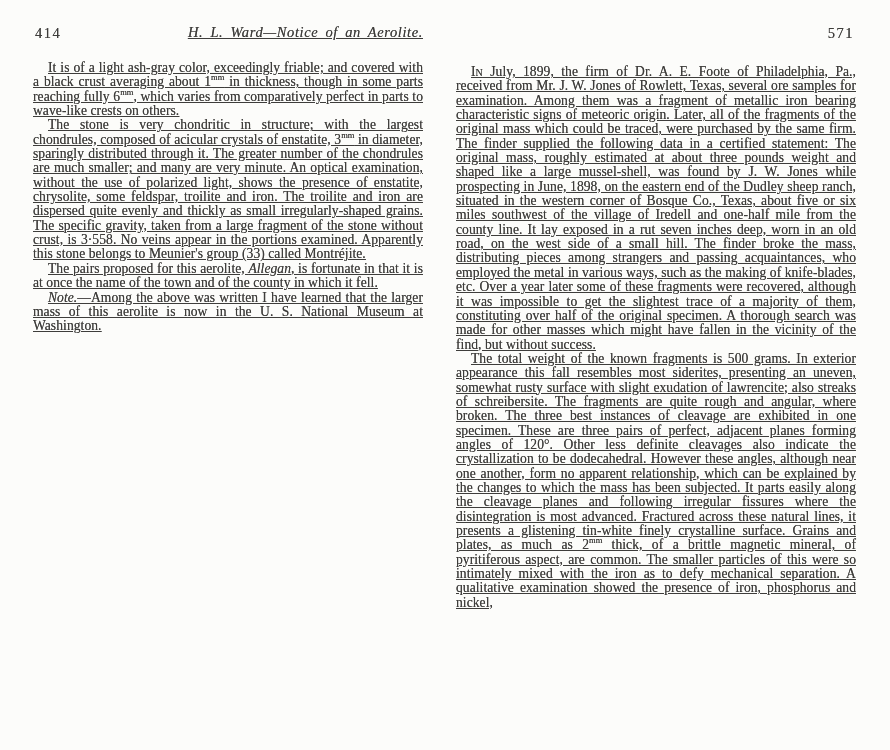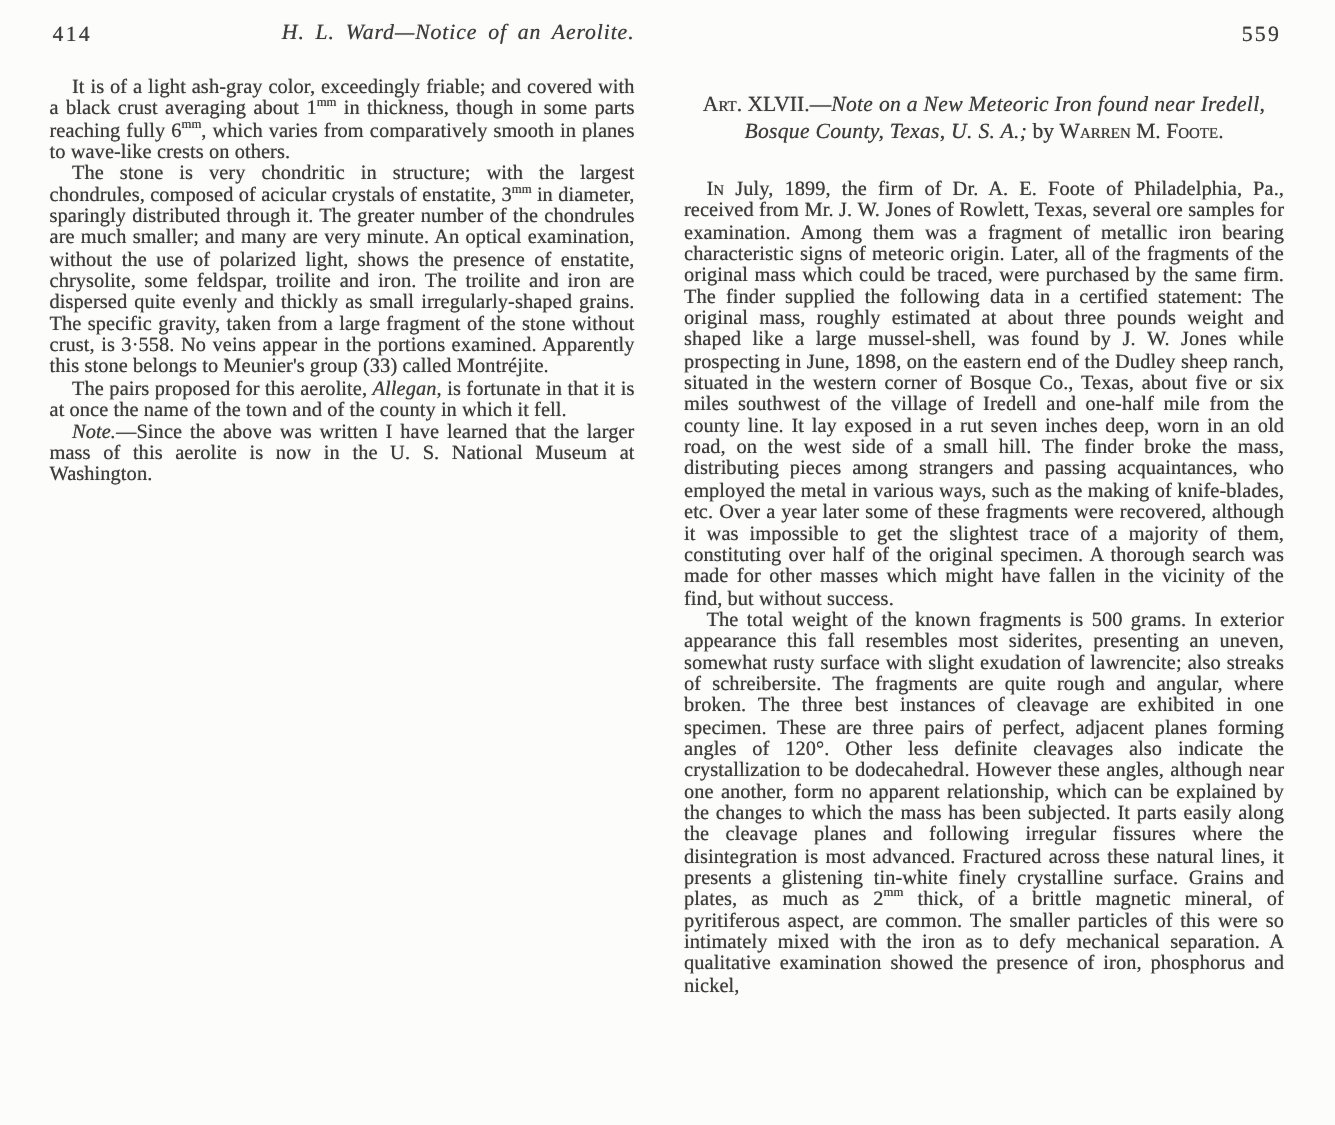--- a/index.html
+++ b/index.html
@@ -6,21 +6,21 @@
   .scan {
     position: relative;
     width: 890px;
     height: 750px;
     background: var(--paper, #fcfcfa);
     overflow: hidden;
     font-family: "Liberation Serif", "DejaVu Serif", serif;
     color: var(--ink, #3e3d3b);
     text-shadow: 0 0 0.5px rgba(62,61,59,0.8);
   }
-  .page-col { position: absolute; top: 14px; }
+  .page-col { position: absolute; top: 24px; text-decoration: underline; }
   #left-col  { left: 33px;  width: 390px; }
   #right-col { left: 456px; width: 400px; }
 
   .page-header { position: relative; height: 19px; font-size: 14.5px; }
   .page-num { position: absolute; top: 1px; letter-spacing: 1.5px; font-style: normal; }
   #left-col  .page-num { left: 2px; }
   #right-col .page-num { right: 2px; }
   .running-title {
     display: block;
     text-align: right;
@@ -56,31 +56,30 @@
 <body>
 
 <div class="scan">
 
   <div class="page-col" id="left-col">
     <div class="page-header">
       <span class="page-num">414</span>
       <span class="running-title">H. L. Ward—Notice of an Aerolite.</span>
     </div>
     <div class="body-text">
-        <p class="para indent"><span>It is of a light ash-gray color, exceedingly friable; and covered with a black crust averaging about 1</span><sup>mm</sup><span> in thickness, though in some parts reaching fully 6</span><sup>mm</sup><span>, which varies from comparatively smooth in planes to wave-like crests on others.</span></p>
+        <p class="para indent"><span>It is of a light ash-gray color, exceedingly friable; and covered with a black crust averaging about 1</span><sup>mm</sup><span> in thickness, though in some parts reaching fully 6</span><sup>mm</sup><span>, which varies from comparatively perfect in parts to wave-like crests on others.</span></p>
         <p class="para indent"><span>The stone is very chondritic in structure; with the largest chondrules, composed of acicular crystals of enstatite, 3</span><sup>mm</sup><span> in diameter, sparingly distributed through it. The greater number of the chondrules are much smaller; and many are very minute. An optical examination, without the use of polarized light, shows the presence of enstatite, chrysolite, some feldspar, troilite and iron. The troilite and iron are dispersed quite evenly and thickly as small irregularly-shaped grains. The specific gravity, taken from a large fragment of the stone without crust, is 3·558. No veins appear in the portions examined. Apparently this stone belongs to Meunier's group (33) called Montréjite.</span></p>
         <p class="para indent"><span>The pairs proposed for this aerolite, </span><em>Allegan</em><span>, is fortunate in that it is at once the name of the town and of the county in which it fell.</span></p>
-        <p class="para indent"><em>Note.</em><span>—Since the above was written I have learned that the larger mass of this aerolite is now in the U. S. National Museum at Washington.</span></p>
+        <p class="para indent"><em>Note.</em><span>—Among the above was written I have learned that the larger mass of this aerolite is now in the U. S. National Museum at Washington.</span></p>
       </div>
   </div>
 
   <div class="page-col" id="right-col">
     <div class="page-header">
-      <span class="page-num">559</span>
+      <span class="page-num">571</span>
     </div>
-    <p class="article-heading"><span class="sc">Art. XLVII.</span><span>—</span><em>Note on a New Meteoric Iron found near Iredell, Bosque County, Texas, U. S. A.;</em><span> by </span><span class="sc">Warren M. Foote.</span></p>
     <div class="body-text">
         <p class="para indent"><span class="sc">In</span><span> July, 1899, the firm of Dr. A. E. Foote of Philadelphia, Pa., received from Mr. J. W. Jones of Rowlett, Texas, several ore samples for examination. Among them was a fragment of metallic iron bearing characteristic signs of meteoric origin. Later, all of the fragments of the original mass which could be traced, were purchased by the same firm. The finder supplied the following data in a certified statement: The original mass, roughly estimated at about three pounds weight and shaped like a large mussel-shell, was found by J. W. Jones while prospecting in June, 1898, on the eastern end of the Dudley sheep ranch, situated in the western corner of Bosque Co., Texas, about five or six miles southwest of the village of Iredell and one-half mile from the county line. It lay exposed in a rut seven inches deep, worn in an old road, on the west side of a small hill. The finder broke the mass, distributing pieces among strangers and passing acquaintances, who employed the metal in various ways, such as the making of knife-blades, etc. Over a year later some of these fragments were recovered, although it was impossible to get the slightest trace of a majority of them, constituting over half of the original specimen. A thorough search was made for other masses which might have fallen in the vicinity of the find, but without success.</span></p>
         <p class="para indent"><span>The total weight of the known fragments is 500 grams. In exterior appearance this fall resembles most siderites, presenting an uneven, somewhat rusty surface with slight exudation of lawrencite; also streaks of schreibersite. The fragments are quite rough and angular, where broken. The three best instances of cleavage are exhibited in one specimen. These are three pairs of perfect, adjacent planes forming angles of 120°. Other less definite cleavages also indicate the crystallization to be dodecahedral. However these angles, although near one another, form no apparent relationship, which can be explained by the changes to which the mass has been subjected. It parts easily along the cleavage planes and following irregular fissures where the disintegration is most advanced. Fractured across these natural lines, it presents a glistening tin-white finely crystalline surface. Grains and plates, as much as 2</span><sup>mm</sup><span> thick, of a brittle magnetic mineral, of pyritiferous aspect, are common. The smaller particles of this were so intimately mixed with the iron as to defy mechanical separation. A qualitative examination showed the presence of iron, phosphorus and nickel,</span></p>
       </div>
   </div>
 
 </div>
 
 </body></html>

